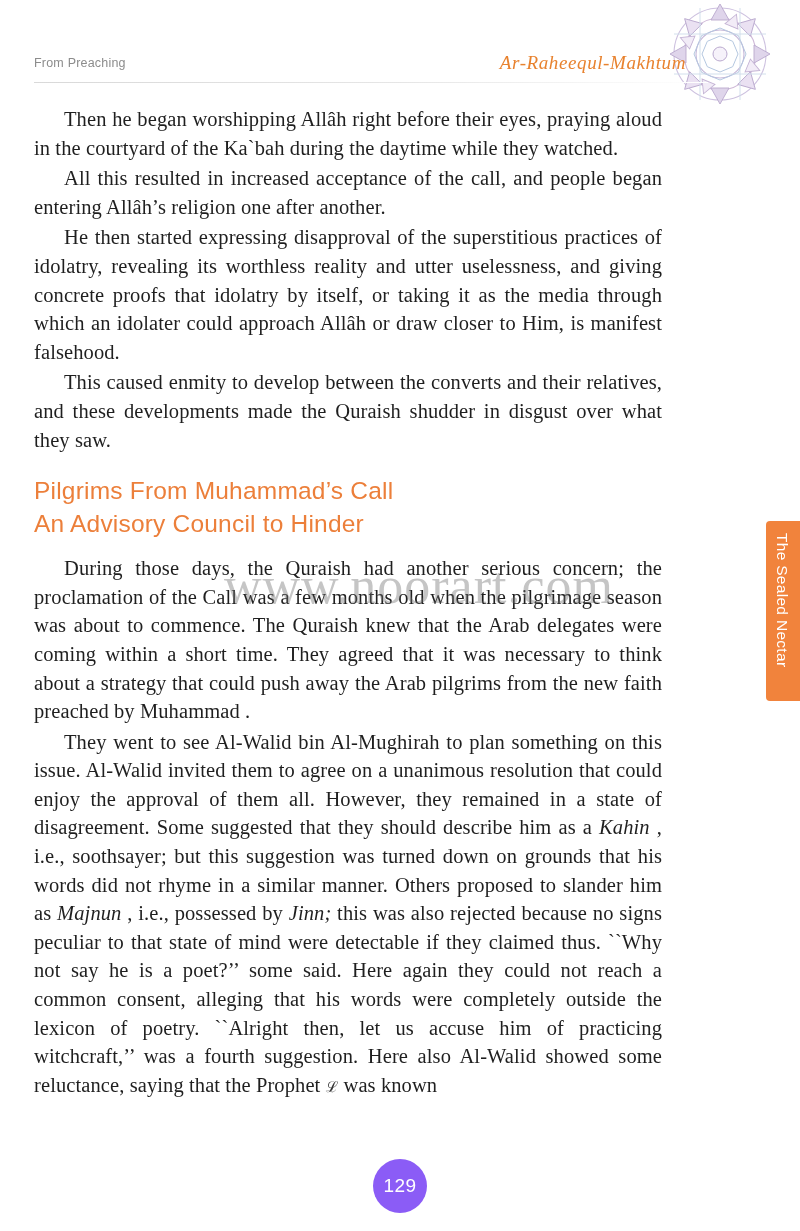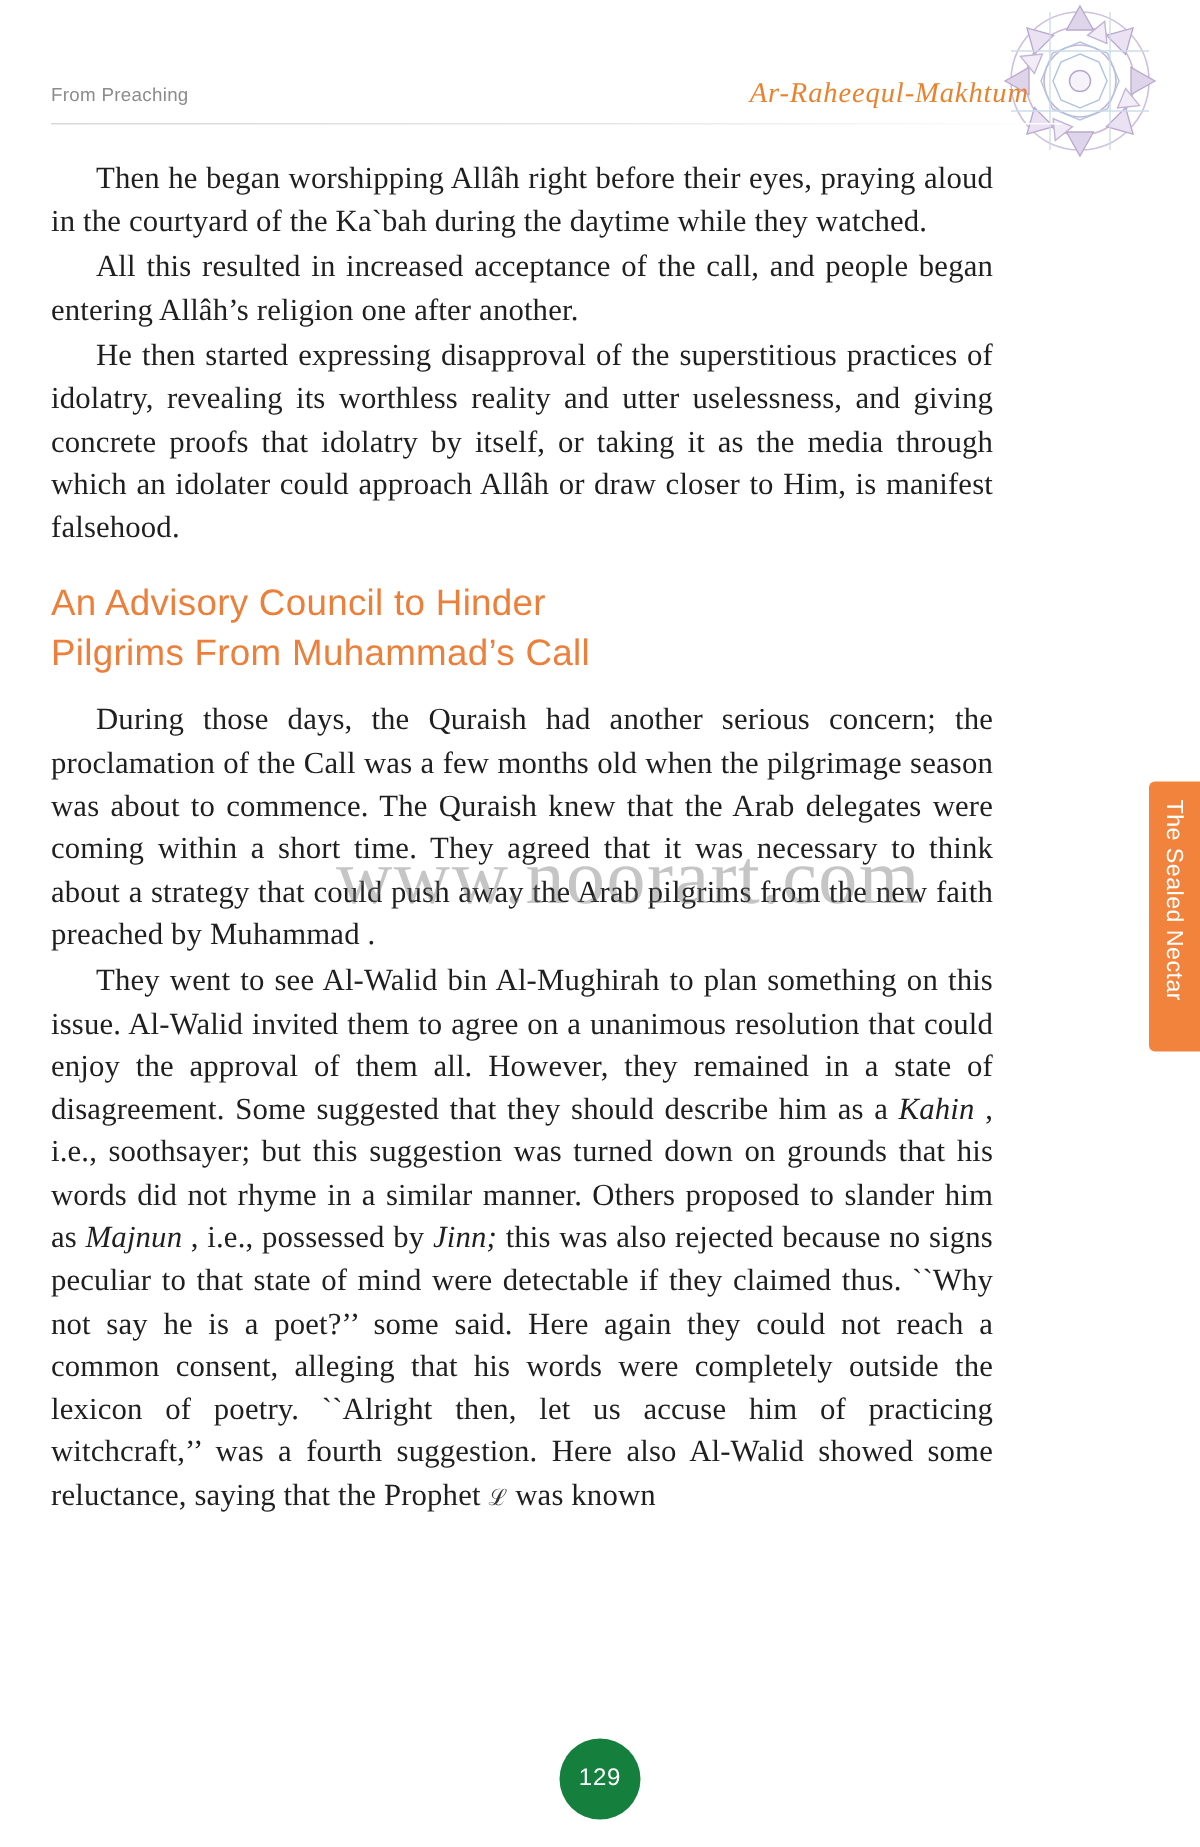--- a/index.html
+++ b/index.html
@@ -121,24 +121,24 @@
 
   
   .page-number {
     position: absolute;
     left: 50%;
     transform: translateX(-50%);
     bottom: 18px;
     width: 54px;
     height: 54px;
     border-radius: 50%;
-    background: #15803d;
+    background: #8b5cf6;
     color: #ffffff;
     font-family: "Liberation Sans", sans-serif;
-    font-size: 16px;
+    font-size: 19px;
     display: flex;
     align-items: center;
     justify-content: center;
     letter-spacing: 0.5px;
   }
 
   
   .watermark {
     position: absolute;
     top: 556px;
@@ -204,24 +204,25 @@
 <div class="page-header">
   <div class="header-left">From Preaching</div>
   <div class="header-right">Ar-Raheequl-Makhtum</div>
   <div class="header-rule"></div>
 </div>
 
 <div class="content">
   <p>Then he began worshipping Allâh right before their eyes, praying aloud in the courtyard of the Ka`bah during the daytime while they watched.</p>
   <p>All this resulted in increased acceptance of the call, and people began entering Allâh’s religion one after another.</p>
   <p>He then started expressing disapproval of the superstitious practices of idolatry, revealing its worthless reality and utter uselessness, and giving concrete proofs that idolatry by itself, or taking it as the media through which an idolater could approach Allâh or draw closer to Him, is manifest falsehood.</p>
+  <p>This caused enmity to develop between the converts and their relatives, and these developments made the Quraish shudder in disgust over what they saw.</p>
 
   <h2 class="section-heading">
+    <span class="line">Pilgrims From Muhammad’s Call</span>
     <span class="line">An Advisory Council to Hinder</span>
-    <span class="line">Pilgrims From Muhammad’s Call</span>
   </h2>
 
   <p>During those days, the Quraish had another serious concern; the proclamation of the Call was a few months old when the pilgrimage season was about to commence. The Quraish knew that the Arab delegates were coming within a short time. They agreed that it was necessary to think about a strategy that could push away the Arab pilgrims from the new faith preached by Muhammad .</p>
 
   <p><span>They went to see Al-Walid bin Al-Mughirah to plan something on this issue. Al-Walid invited them to agree on a unanimous resolution that could enjoy the approval of them all. However, they remained in a state of disagreement. Some suggested that they should describe him as a </span><span class="it">Kahin</span><span> , i.e., soothsayer; but this suggestion was turned down on grounds that his words did not rhyme in a similar manner. Others proposed to slander him as </span><span class="it">Majnun</span><span> , i.e., possessed by </span><span class="it">Jinn;</span><span> this was also rejected because no signs peculiar to that state of mind were detectable if they claimed thus. ``Why not say he is a poet?’’ some said. Here again they could not reach a common consent, alleging that his words were completely outside the lexicon of poetry. ``Alright then, let us accuse him of practicing witchcraft,’’ was a fourth suggestion. Here also Al-Walid showed some reluctance, saying that the Prophet </span><span class="salla">ℒ</span><span> was known</span></p>
 </div>
 
 <div class="watermark">www.noorart.com</div>
 
 <div class="side-tab">

